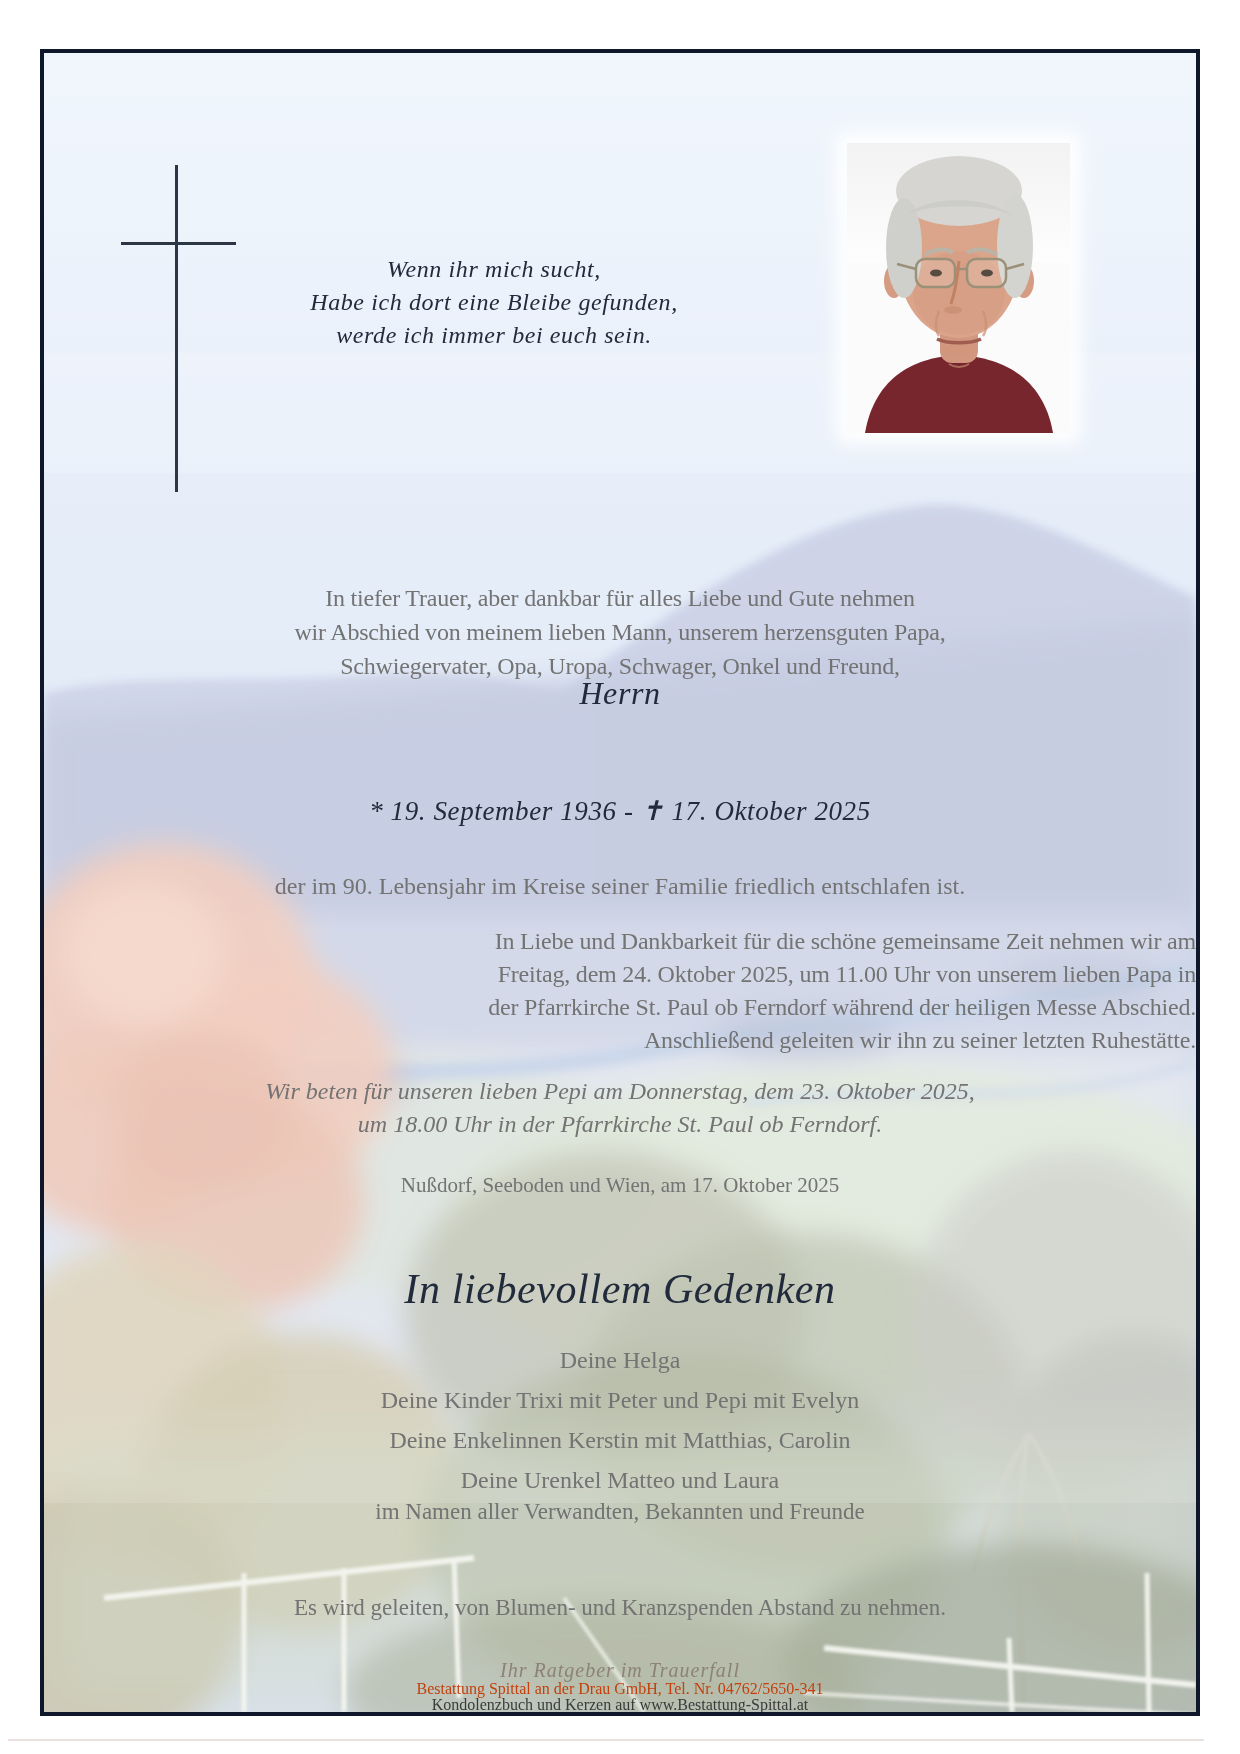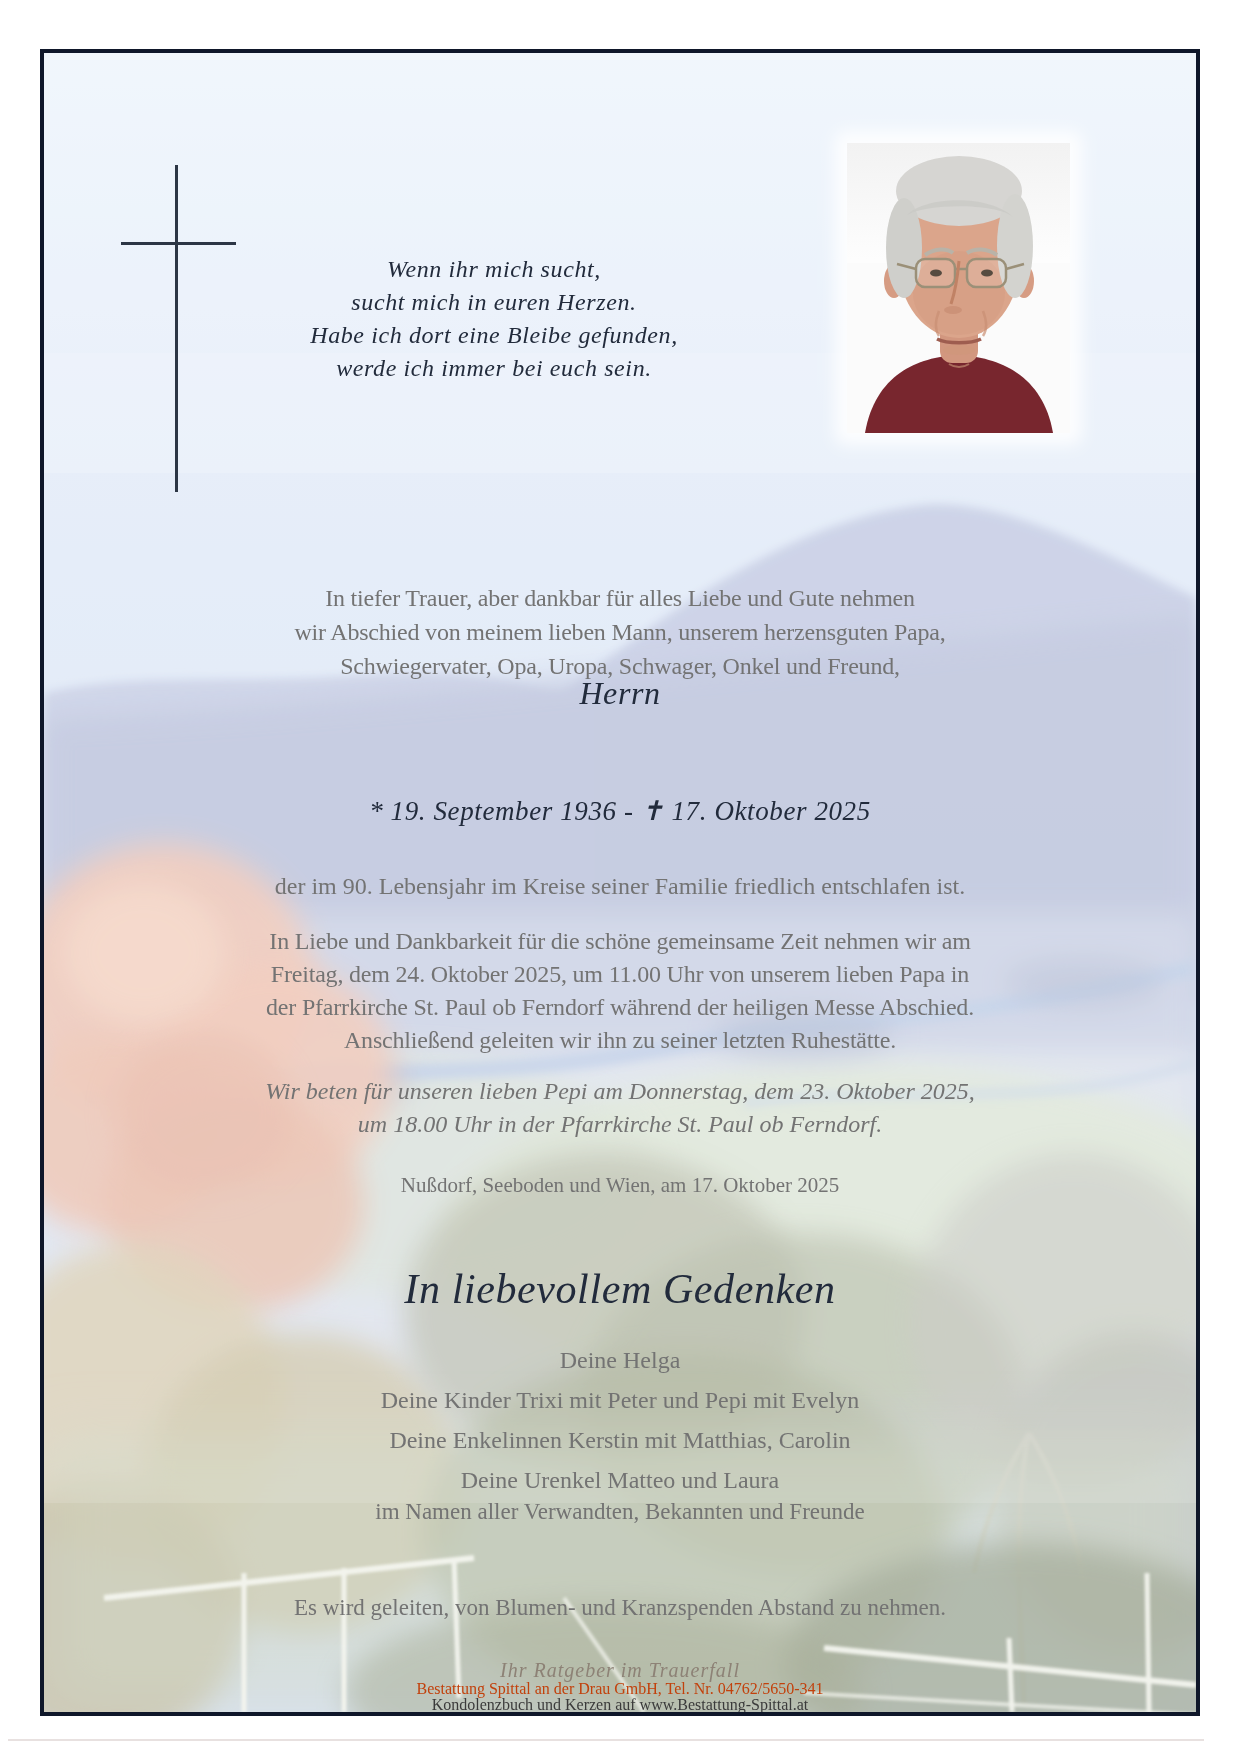--- a/index.html
+++ b/index.html
@@ -26,21 +26,21 @@
   .photo svg{display:block;filter:blur(0.5px);}
   
   .tb{position:absolute;text-align:center;color:#737373;}
   .script{font-style:italic;letter-spacing:0.6px;color:#222b3c;}
   .quote{left:0;width:900px;top:200px;font-size:24px;line-height:33px;}
   .intro{left:0;width:100%;top:528px;font-size:24px;line-height:34px;letter-spacing:-0.2px;}
   .honorific{left:0;width:100%;top:622px;font-size:32px;}
   .name{left:0;width:100%;top:652px;font-size:66px;font-weight:bold;}
   .dates{left:0;width:100%;top:742px;font-size:27px;}
   .passing{left:0;width:100%;top:820px;font-size:24px;}
-  .funeral{left:0;width:100%;top:872px;font-size:24px;line-height:33px;letter-spacing:-0.2px;}
+  .funeral{left:0;width:100%;top:872px;font-size:24px;line-height:33px;letter-spacing:-0.2px;text-align:right;}
   .prayer{left:0;width:100%;top:1022px;font-size:24px;line-height:33px;font-style:italic;}
   .dateline{left:0;width:100%;top:1120px;font-size:21px;}
   .memorial{left:0;width:100%;top:1212px;font-size:42px;}
   .mourner1{left:0;width:100%;top:1294px;font-size:24px;}
   .mourner2{left:0;width:100%;top:1334px;font-size:24px;}
   .mourner3{left:0;width:100%;top:1374px;font-size:24px;}
   .mourner4{left:0;width:100%;top:1414px;font-size:24px;}
   .closing{left:0;width:100%;top:1446px;font-size:23px;}
   .flowers{left:0;width:100%;top:1542px;font-size:23px;}
   .footer-tagline{left:0;width:100%;top:1606px;font-size:20px;font-style:italic;color:#8d8276;letter-spacing:1px;}
@@ -177,21 +177,20 @@
         <path d="M92,168 C88,178 88,187 92,193 M136,168 C140,178 140,187 136,193" stroke="#c98f74" stroke-width="2.5" fill="none" opacity="0.7"></path>
         <path d="M90,196 C100,201 124,201 134,196" stroke="#9e5d50" stroke-width="3.5" fill="none"></path>
         <ellipse cx="112" cy="207" rx="16" ry="5" fill="#cf977c" opacity="0.8"></ellipse>
         <path d="M102,221 C108,225 116,225 122,221" stroke="#c08a6f" stroke-width="2" fill="none" opacity="0.7"></path>
       </g>
     </svg>
   </div>
 
   <div class="tb quote script">
     <div>Wenn ihr mich sucht,</div>
-    <div>sucht mich in euren Herzen.</div>
     <div>Habe ich dort eine Bleibe gefunden,</div>
     <div>werde ich immer bei euch sein.</div>
   </div>
 
   <div class="tb intro">
     <div>In tiefer Trauer, aber dankbar für alles Liebe und Gute nehmen</div>
     <div>wir Abschied von meinem lieben Mann, unserem herzensguten Papa,</div>
     <div>Schwiegervater, Opa, Uropa, Schwager, Onkel und Freund,</div>
   </div>
 

